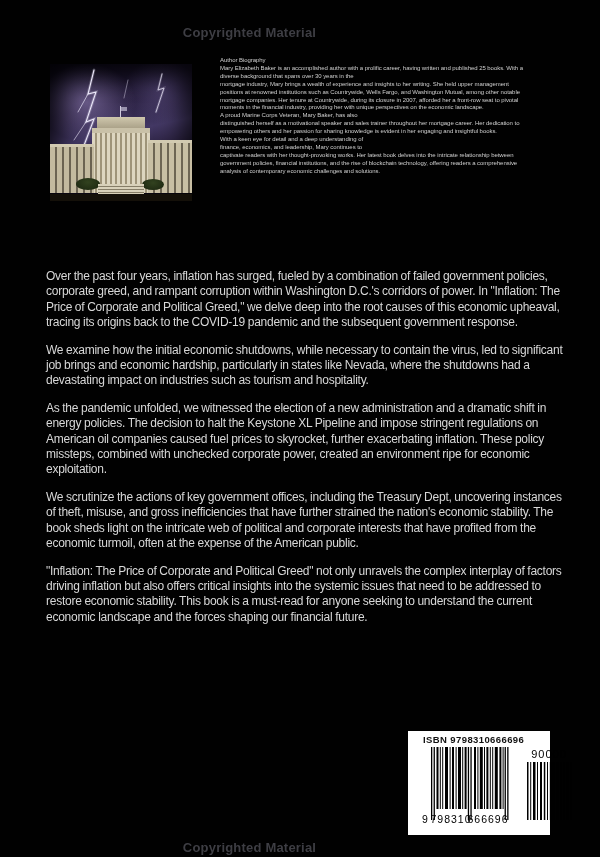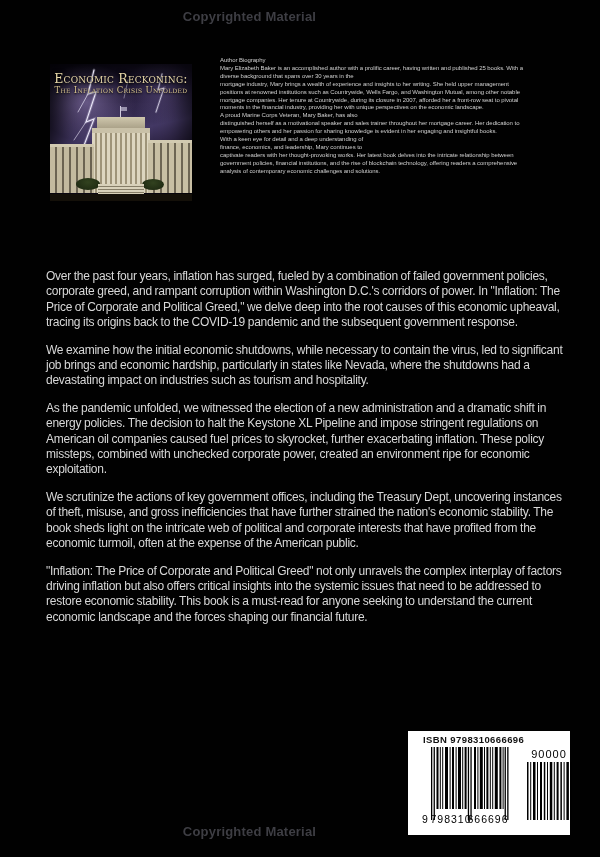--- a/index.html
+++ b/index.html
@@ -4,21 +4,21 @@
 <style>
   html,body{margin:0;padding:0;background:#000;}
   .canvas{
     position:relative;width:600px;height:857px;margin:0 auto;
     background:#010101;overflow:hidden;
     font-family:"Liberation Sans",sans-serif;
   }
   
   .watermark{
     position:absolute;left:0;width:499px;text-align:center;
-    font-size:13px;font-weight:bold;letter-spacing:.2px;
+    font-size:13px;font-weight:bold;letter-spacing:.2px;margin-top:16px;
   }
   .watermark.top{top:9px;}
   .watermark.bottom{top:824px;}
 
   
   .cover{
     position:absolute;left:50px;top:64px;width:142px;height:137px;overflow:hidden;
     background:
       radial-gradient(ellipse 70px 55px at 26% 28%, rgba(160,140,200,.55), rgba(160,140,200,0) 70%),
       radial-gradient(ellipse 55px 45px at 78% 20%, rgba(110,95,150,.45), rgba(110,95,150,0) 70%),
@@ -75,21 +75,21 @@
   
   .blurb{
     position:absolute;left:46px;top:269px;width:518px;
     font-size:12px;line-height:15.4px;letter-spacing:-.25px;word-spacing:-.3px;
     color:#d8d8d8;
   }
   .blurb > div{margin:0 0 12px 0;}
 
   
   .barcode-box{
-    position:absolute;left:408px;top:731px;width:162px;height:104px;
+    position:absolute;left:408px;top:731px;width:142px;height:104px;
     background:#ffffff;color:#000;
   }
   .isbn-label{
     position:absolute;left:15px;top:3px;
     font-size:9.5px;font-weight:bold;letter-spacing:.4px;color:#111;
   }
   .bc-main{position:absolute;left:13px;top:16px;width:92px;height:78px;}
   .bc-addon{position:absolute;left:118px;top:16px;width:46px;height:78px;}
   .bc-text{font-family:"Liberation Sans",sans-serif;font-size:10.5px;fill:#000;}
   .bc-addon-text{font-family:"Liberation Sans",sans-serif;font-size:11px;fill:#000;}
@@ -106,24 +106,20 @@
       <g fill="none" stroke="#ece8fa" stroke-linecap="round">
         <path d="M44,6 L38,30 L46,28 L36,58 L44,55 L30,92" stroke-width="3" opacity="0.22"></path>
         <path d="M44,6 L38,30 L46,28 L36,58 L44,55 L30,92" stroke-width="1.1"></path>
         <path d="M38,30 L28,48" stroke-width="0.8" opacity="0.85"></path>
         <path d="M36,58 L24,76" stroke-width="0.8" opacity="0.75"></path>
         <path d="M112,10 L108,26 L114,24 L106,48" stroke-width="2.4" opacity="0.18"></path>
         <path d="M112,10 L108,26 L114,24 L106,48" stroke-width="0.9" opacity="0.8"></path>
         <path d="M78,16 L74,34" stroke-width="0.7" opacity="0.6"></path>
       </g>
     </svg>
-    <div class="cover-titles">
-      <div class="cover-title">Economic Reckoning:</div>
-      <div class="cover-subtitle">The Inflation Crisis Unfolded</div>
-    </div>
     <div class="bld bld-flagpole"></div>
     <div class="bld bld-flag"></div>
     <div class="bld bld-attic"></div>
     <div class="bld bld-center"></div>
     <div class="bld bld-wing-left"></div>
     <div class="bld bld-wing-right"></div>
     <div class="bld bush bush-left"></div>
     <div class="bld bush bush-right"></div>
     <div class="bld bld-steps"></div>
     <div class="bld bld-ground"></div>

